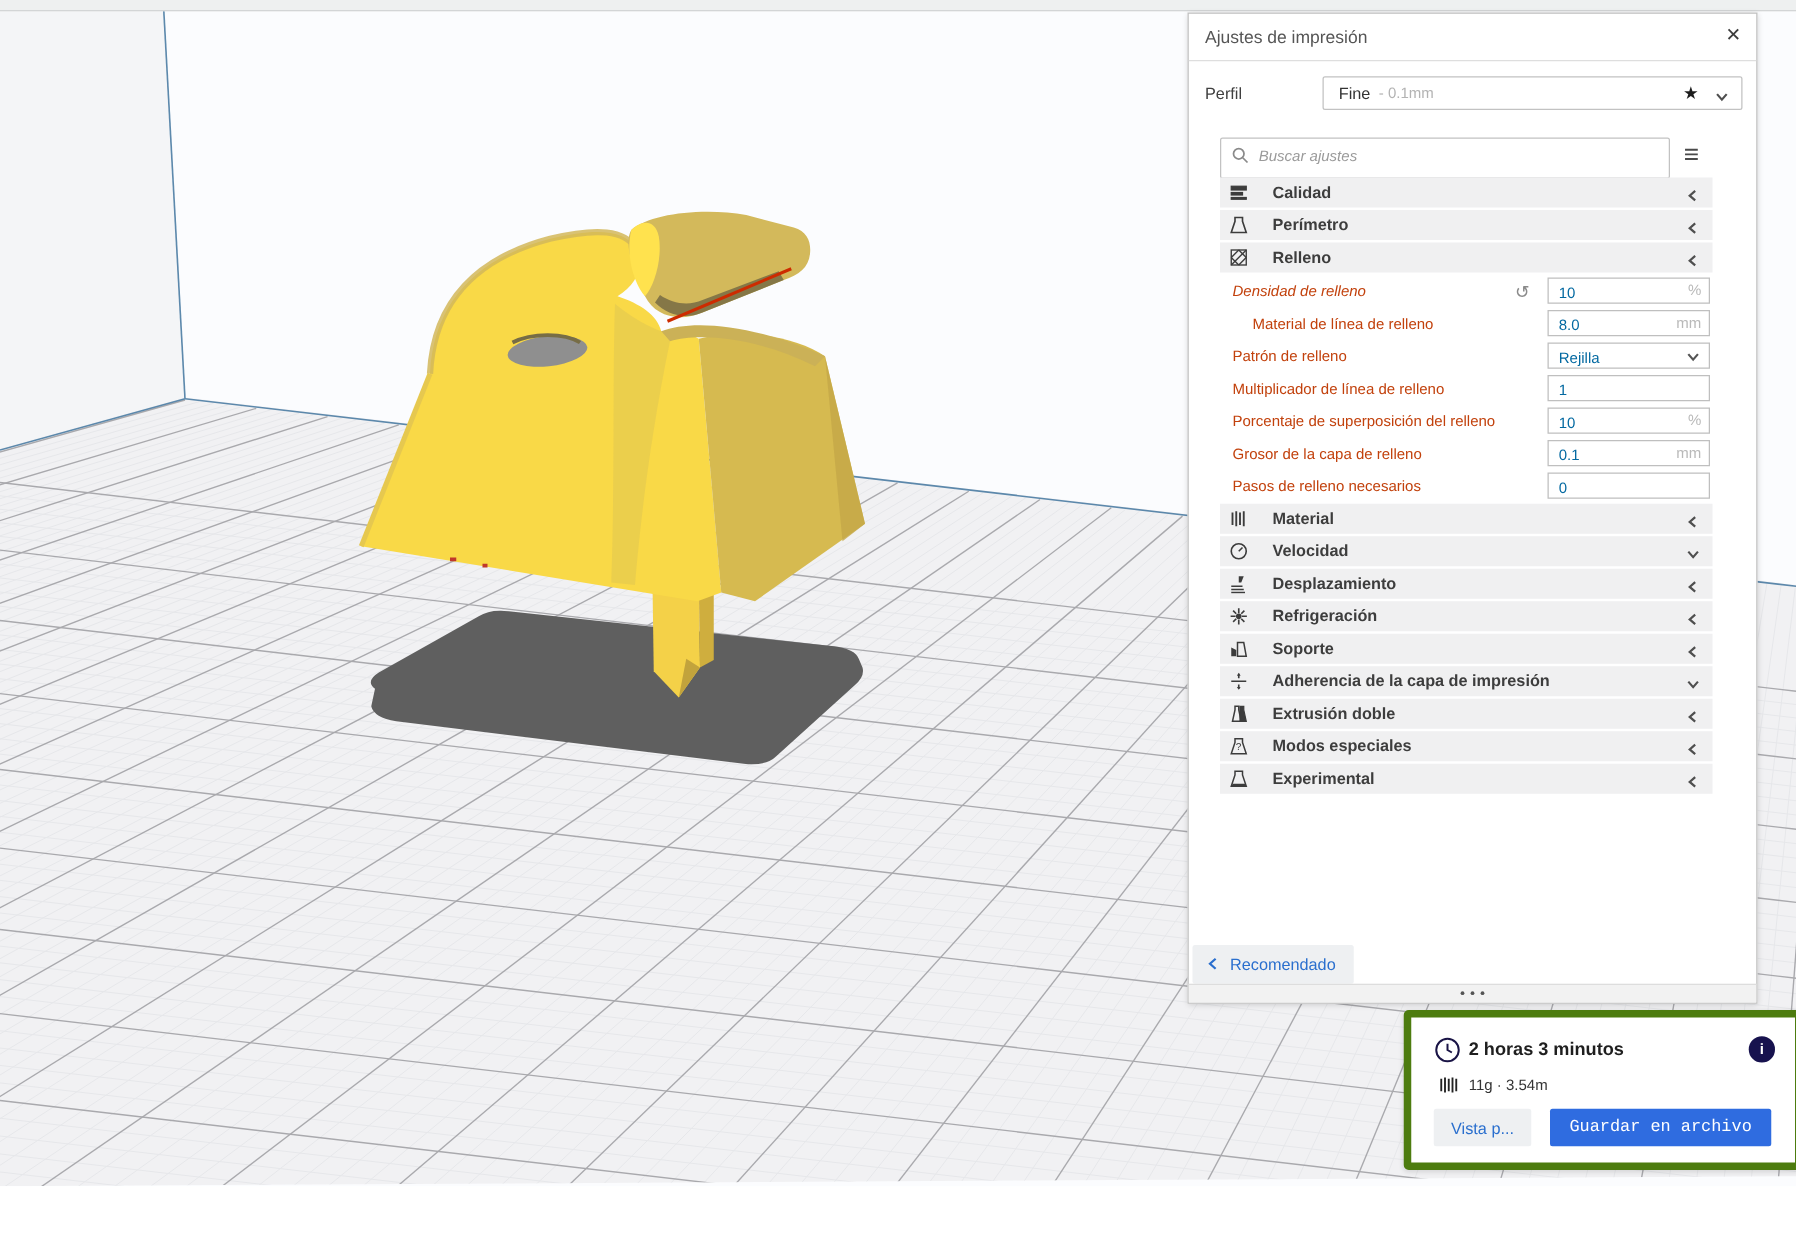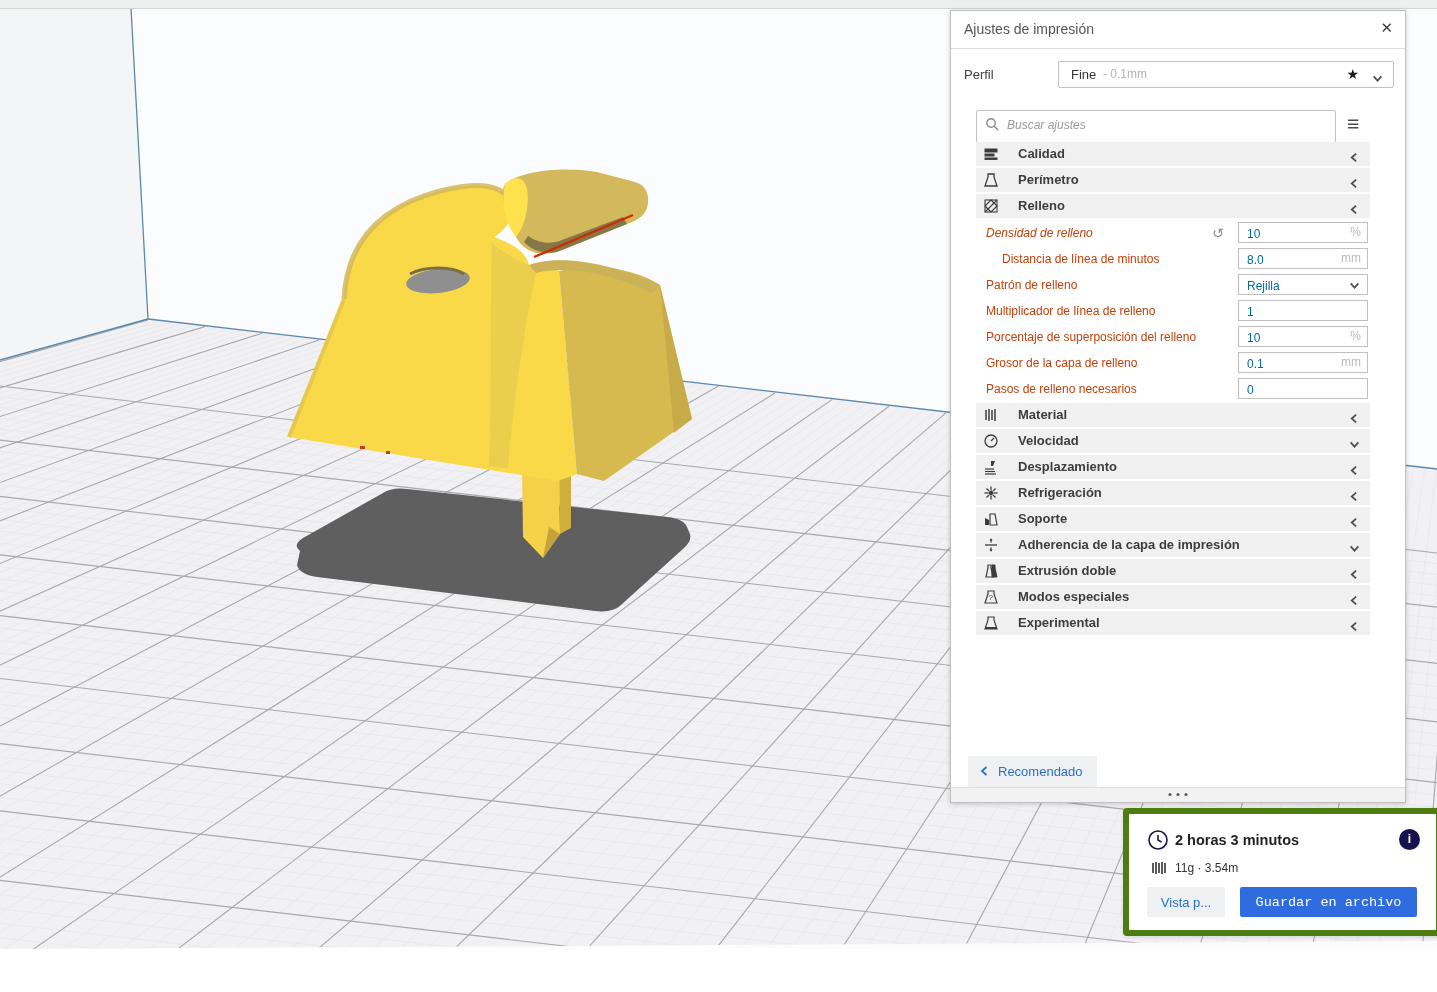--- a/index.html
+++ b/index.html
@@ -38,21 +38,21 @@
   .srow.indent .slabel{left:26px;}
   .srow.changed .slabel{font-style:italic;}
   .reset{position:absolute;left:236px;top:0;line-height:22px;font-size:14px;color:#8a8a8a;cursor:pointer;}
   .vbox{position:absolute;left:262px;top:0;width:130px;height:21px;border:1px solid #bfbfbf;background:#fff;
         box-sizing:border-box;}
   .vbox input{position:absolute;left:6px;top:1px;width:85px;height:17px;border:0;outline:0;font-size:12px;
               color:#0369a1;font-family:inherit;background:transparent;}
   .vbox .unit{position:absolute;right:6px;top:0;line-height:19px;font-size:12px;color:#b9b9b9;}
   .vbox .dchev{position:absolute;right:7px;top:5px;}
   .vbox .dchev polyline{fill:none;stroke:#555;stroke-width:1.6;}
-  .recommended{position:absolute;left:17px;top:745px;width:129px;height:31px;background:#eef0f2;border:0;
+  .recommended{position:absolute;left:3px;top:745px;width:129px;height:31px;background:#eef0f2;border:0;
                border-radius:2px;color:#2a6fce;font-size:13px;font-family:inherit;cursor:pointer;text-align:left;
                padding-left:30px;}
   .recommended svg{position:absolute;left:12px;top:9px;}
   .recommended polyline{fill:none;stroke:#2a6fce;stroke-width:1.8;}
   .panel-footer{position:absolute;left:0;bottom:0;right:0;height:14px;background:#f2f2f2;border-top:1px solid #ddd;
                 cursor:row-resize;}
   .dots{position:absolute;left:50%;top:5px;transform:translateX(-50%);display:flex;gap:5px;}
   .dots i{width:3px;height:3px;border-radius:50%;background:#555;display:block;}
   
   .card{position:absolute;left:1123px;top:808px;width:307px;height:116px;background:#fff;border:6px solid #4d7c0f;
@@ -356,21 +356,21 @@
 
     <div class="srow changed" style="top:211px">
       <span class="slabel">Densidad de relleno</span>
       <span class="reset">↺</span>
       <span class="vbox">
           <input value="10" style="">
           <span class="unit">%</span>
         </span>
     </div>
     <div class="srow indent" style="top:237px">
-      <span class="slabel">Distancia de línea de minutos</span>
+      <span class="slabel">Material de línea de relleno</span>
       <span class="vbox">
           <input value="8.0" style="">
           <span class="unit">mm</span>
         </span>
     </div>
     <div class="srow" style="top:263px">
       <span class="slabel">Patrón de relleno</span>
       <span class="vbox">
           <input value="Rejilla" style="">
           <svg class="dchev" width="11" height="11" viewBox="0 0 10 10">

